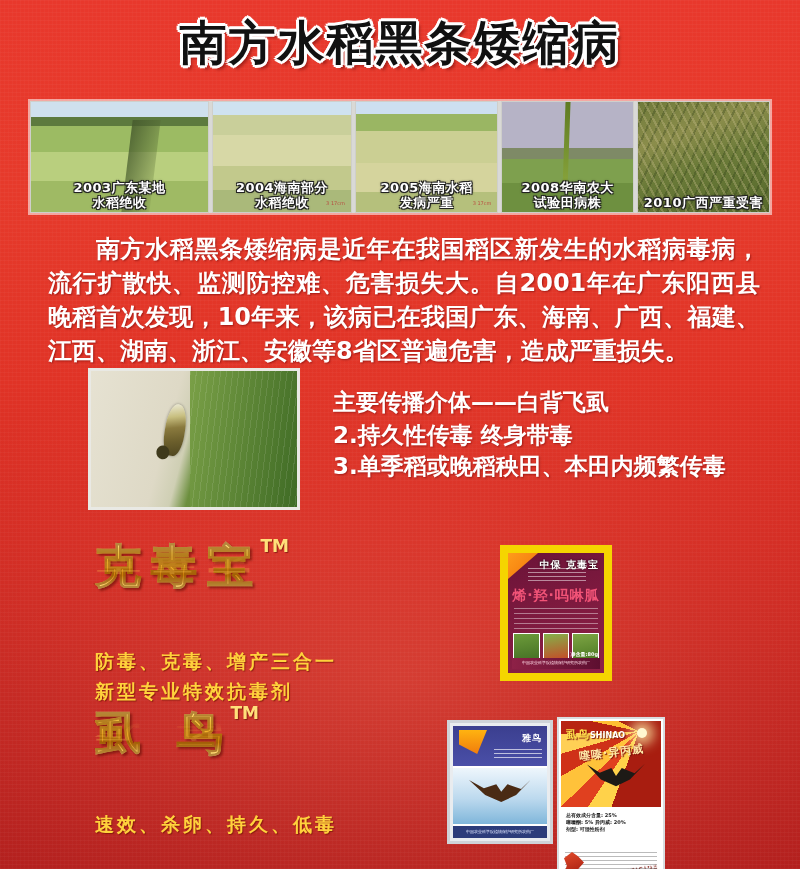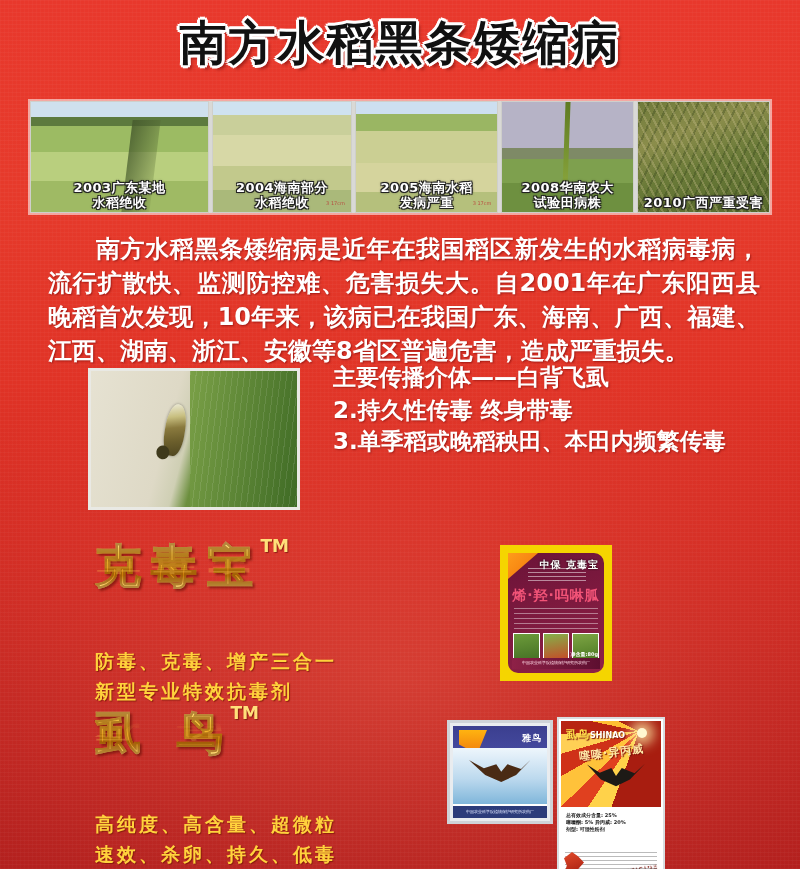--- a/index.html
+++ b/index.html
@@ -88,21 +88,21 @@
   #hopper-photo .leafstripe{position:absolute;right:0;top:0;width:52%;height:100%;
     background:repeating-linear-gradient(97deg,rgba(255,255,255,.10) 0 1px,rgba(0,0,0,0) 1px 6px),
                linear-gradient(100deg,#7aa047,#3f6b25);}
   #hopper-photo .bug{position:absolute;left:36%;top:24%;width:20px;height:52px;
     border-radius:48% 48% 42% 42%;transform:rotate(9deg);
     background:linear-gradient(165deg,#efeede 0%,#c8bf80 26%,#8a7a3e 46%,#6c5f2c 70%,#4d4520 100%);
     box-shadow:0 0 3px rgba(0,0,0,.4);}
   #hopper-photo .bug:after{content:"";position:absolute;left:-5px;bottom:-5px;width:13px;height:14px;
     background:#3f3a1c;border-radius:50%;}
 
-  #vector-list{position:absolute;left:333px;top:362px;width:450px;z-index:3;color:#fff;}
+  #vector-list{position:absolute;left:333px;top:387px;width:450px;z-index:3;color:#fff;}
   #vector-list .vhead{font-size:23px;line-height:31px;font-weight:bold;margin-bottom:2px;
     text-shadow:1px 1px 2px rgba(110,0,0,.5);}
   #vector-list .vitem{font-size:23px;line-height:31px;font-weight:bold;
     text-shadow:1px 1px 2px rgba(110,0,0,.5);}
 
   
   .brandblock{position:absolute;z-index:3;}
   .brandname{
     position:relative;display:inline-block;
     font-size:46px;line-height:52px;font-weight:bold;letter-spacing:10px;
@@ -126,21 +126,21 @@
   }
   .tagline{font-size:19px;line-height:30px;font-weight:bold;letter-spacing:3px;
     color:#ffd23c;text-shadow:1px 1px 1px rgba(110,20,0,.65);}
 
   
   .pack{position:absolute;z-index:3;box-sizing:border-box;overflow:hidden;}
 
   
   #pack-kedubao{left:500px;top:545px;width:112px;height:136px;
     border:4px solid #f5d500;background:#f5d500;}
-  #pack-kedubao .body{position:absolute;inset:4px;background:linear-gradient(160deg,#6b1338 0%,#7e1a3f 48%,#8e2147 100%);border-radius:10px;}
+  #pack-kedubao .body{position:absolute;inset:4px;background:linear-gradient(160deg,#6b1338 0%,#7e1a3f 48%,#8e2147 100%);}
   #pack-kedubao .corner{position:absolute;left:0;top:0;width:30px;height:26px;
     background:linear-gradient(135deg,#ff9c1a,#f0730c);clip-path:polygon(0 0,100% 0,0 100%);}
   #pack-kedubao .logo{position:absolute;right:5px;top:5px;font-size:10px;font-weight:bold;color:#fff;
     letter-spacing:1px;text-shadow:0 0 2px #000;}
   #pack-kedubao .sub{position:absolute;left:20px;top:14px;width:58px;height:14px;
     background:repeating-linear-gradient(0deg,rgba(255,255,255,.5) 0 1px,rgba(0,0,0,0) 1px 4px);}
   #pack-kedubao .big{position:absolute;left:4px;top:34px;right:4px;text-align:center;
     font-size:14px;font-weight:bold;color:#ff5a7e;letter-spacing:1px;opacity:.9;}
   #pack-kedubao .lines{position:absolute;left:6px;top:54px;right:6px;height:22px;
     background:repeating-linear-gradient(0deg,rgba(255,255,255,.42) 0 1px,rgba(0,0,0,0) 1px 5px);}
@@ -149,21 +149,21 @@
   #pack-kedubao .c1{background:linear-gradient(170deg,#6d9b3a,#3f6b22);}
   #pack-kedubao .c2{background:linear-gradient(170deg,#84b14a,#d03a22);}
   #pack-kedubao .c3{background:linear-gradient(170deg,#7ea544,#46731f);}
   #pack-kedubao .netwt{position:absolute;right:6px;bottom:16px;font-size:5px;color:#fff;font-weight:bold;}
   #pack-kedubao .foot{position:absolute;left:4px;right:4px;bottom:4px;height:11px;
     background:linear-gradient(90deg,#8e2147,#5d0f30);}
   #pack-kedubao .foot em{position:absolute;left:3px;right:3px;top:2px;font-size:4px;color:#ffd9e6;
     font-style:normal;text-align:center;display:block;}
 
   
-  #pack-eagle{left:447px;top:720px;width:106px;height:104px;
+  #pack-eagle{left:447px;top:720px;width:106px;height:124px;
     border:3px solid #cfd3d8;background:#e9ecef;}
   #pack-eagle .body{position:absolute;inset:3px;background:#fff;overflow:hidden;}
   #pack-eagle .topband{position:absolute;left:0;top:0;right:0;height:40px;
     background:linear-gradient(180deg,#3b3f8f,#4a4fa8);}
   #pack-eagle .arrow{position:absolute;left:6px;top:4px;width:28px;height:24px;
     background:linear-gradient(180deg,#ffb310,#f07c0d);clip-path:polygon(0 0,100% 0,65% 100%,0 60%);}
   #pack-eagle .brand{position:absolute;right:5px;top:6px;font-size:9px;font-weight:bold;color:#fff;letter-spacing:1px;}
   #pack-eagle .binfo{position:absolute;right:5px;top:20px;width:48px;height:12px;
     background:repeating-linear-gradient(0deg,rgba(255,255,255,.65) 0 1px,rgba(0,0,0,0) 1px 4px);}
   #pack-eagle .prodname{position:absolute;left:0;right:0;top:42px;text-align:center;
@@ -283,21 +283,20 @@
     </div>
   </div>
 
   <div class="brandblock" style="left:95px;top:707px;width:320px;">
     <div style="position:relative;display:inline-block;">
       <div class="brandname">虱  鸟</div>
       <div class="tm">TM</div>
     </div>
     <div class="reflect">虱  鸟</div>
     <div style="margin-top:14px;">
-      <div class="tagline">高纯度、高含量、超微粒</div>
       <div class="tagline">速效、杀卵、持久、低毒</div>
 
     </div>
   </div>
 
   <div class="pack" id="pack-kedubao">
     <div class="body">
       <div class="corner"></div>
       <div class="logo">中保 克毒宝</div>
       <div class="sub"></div>

